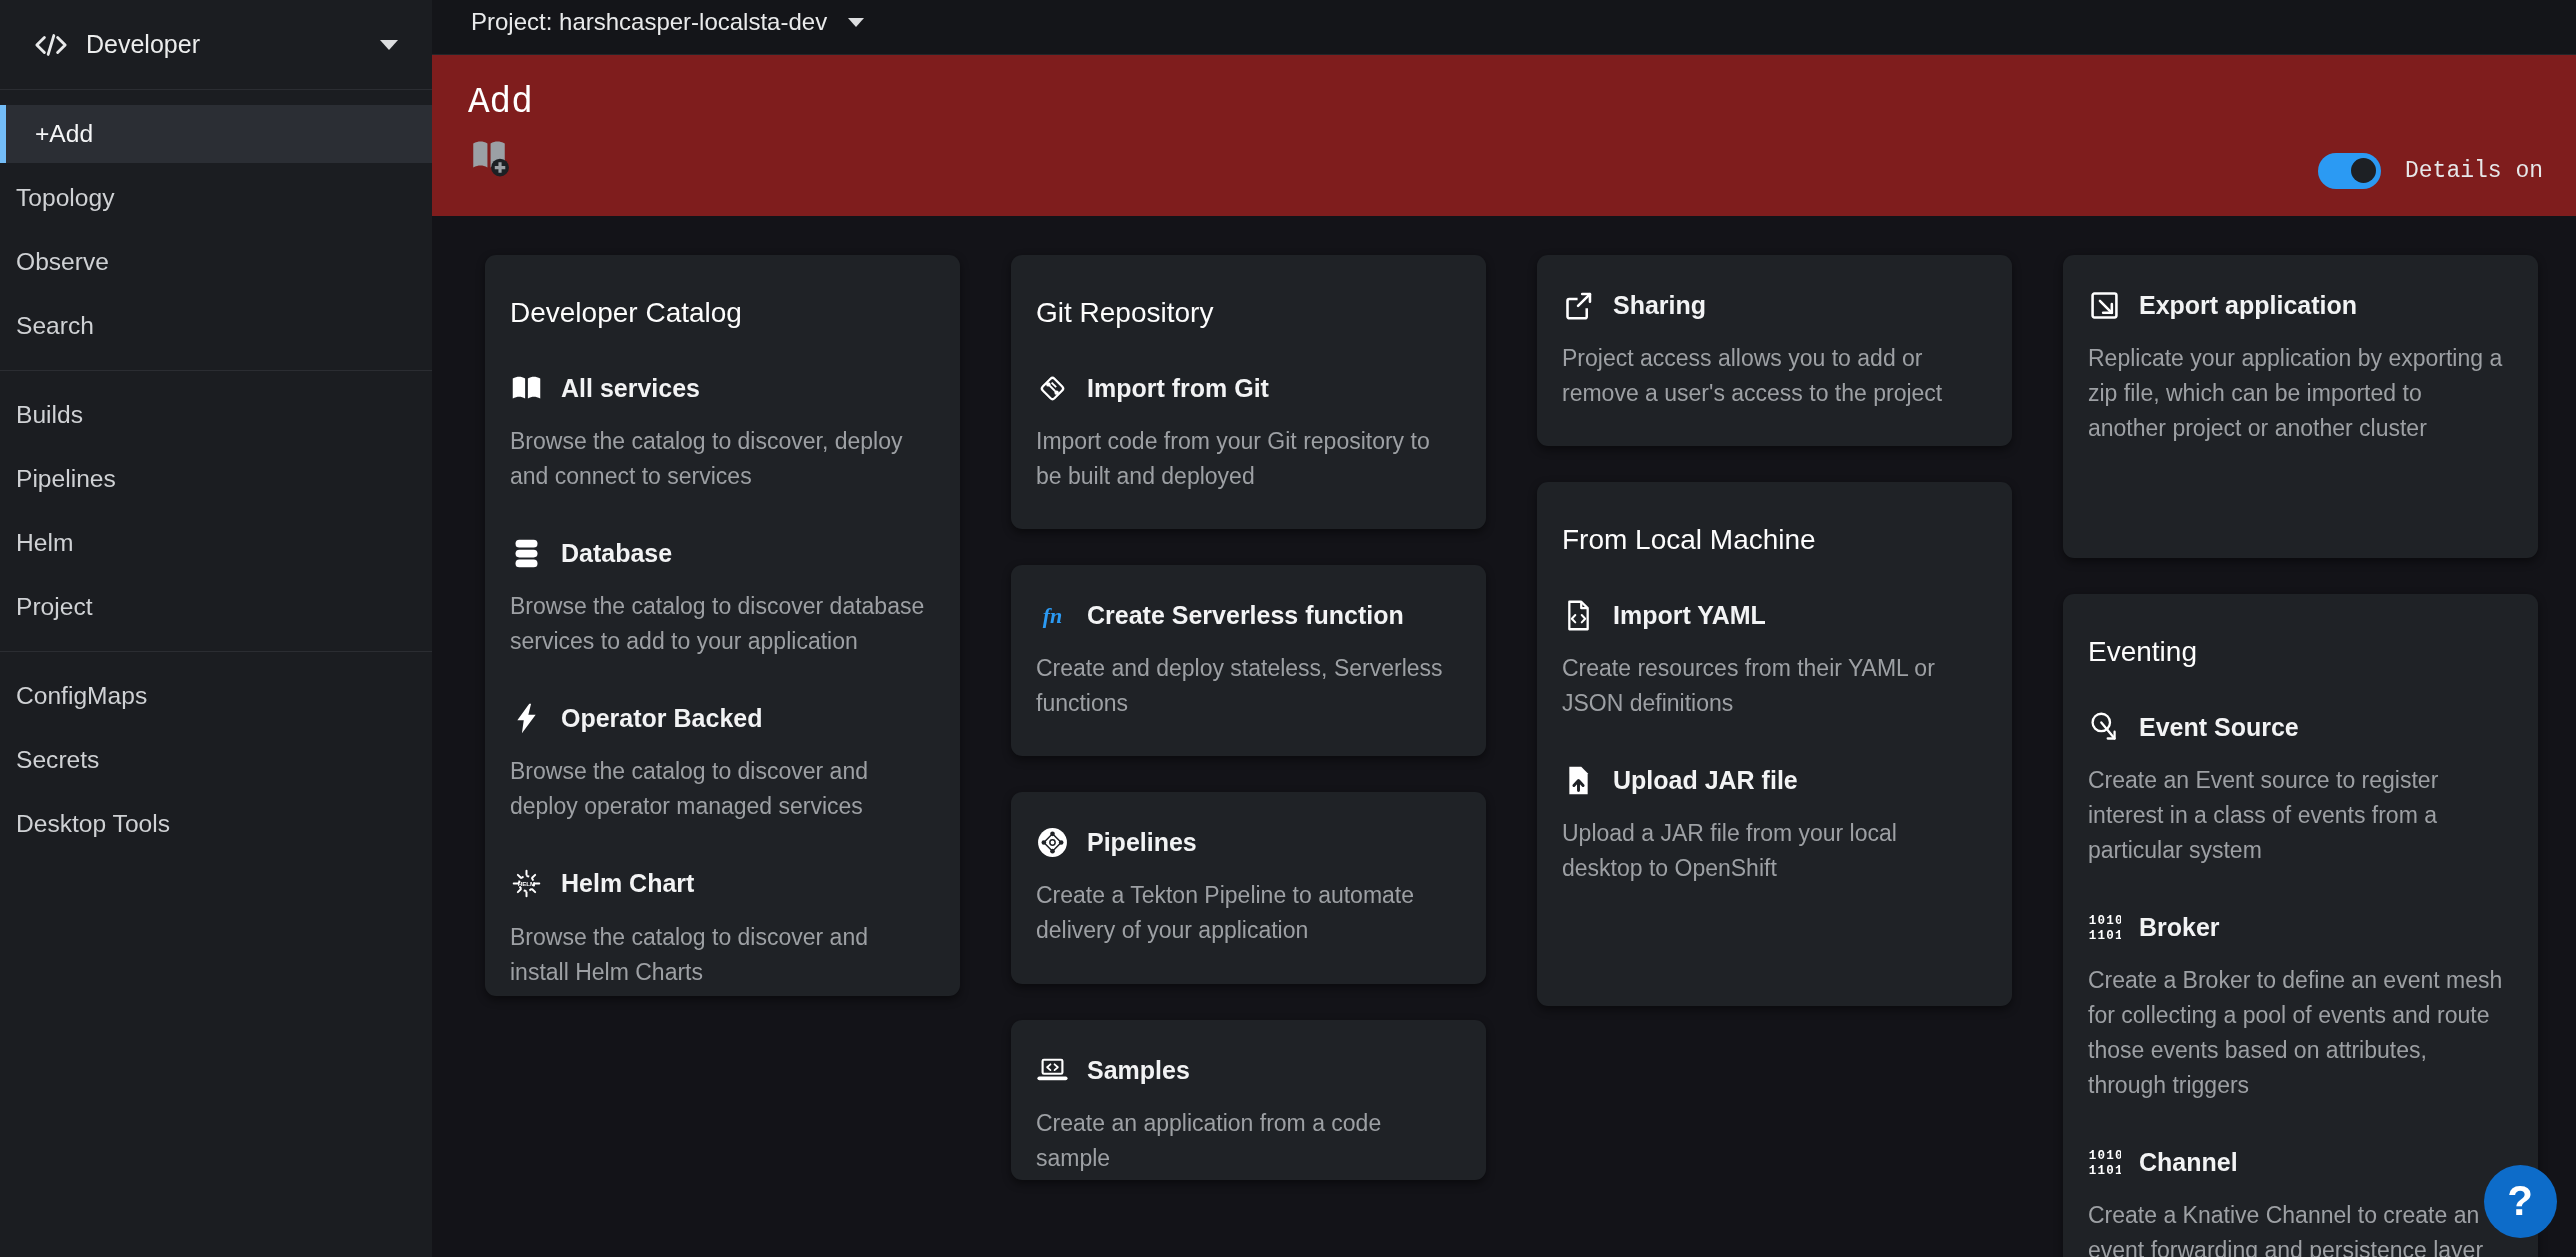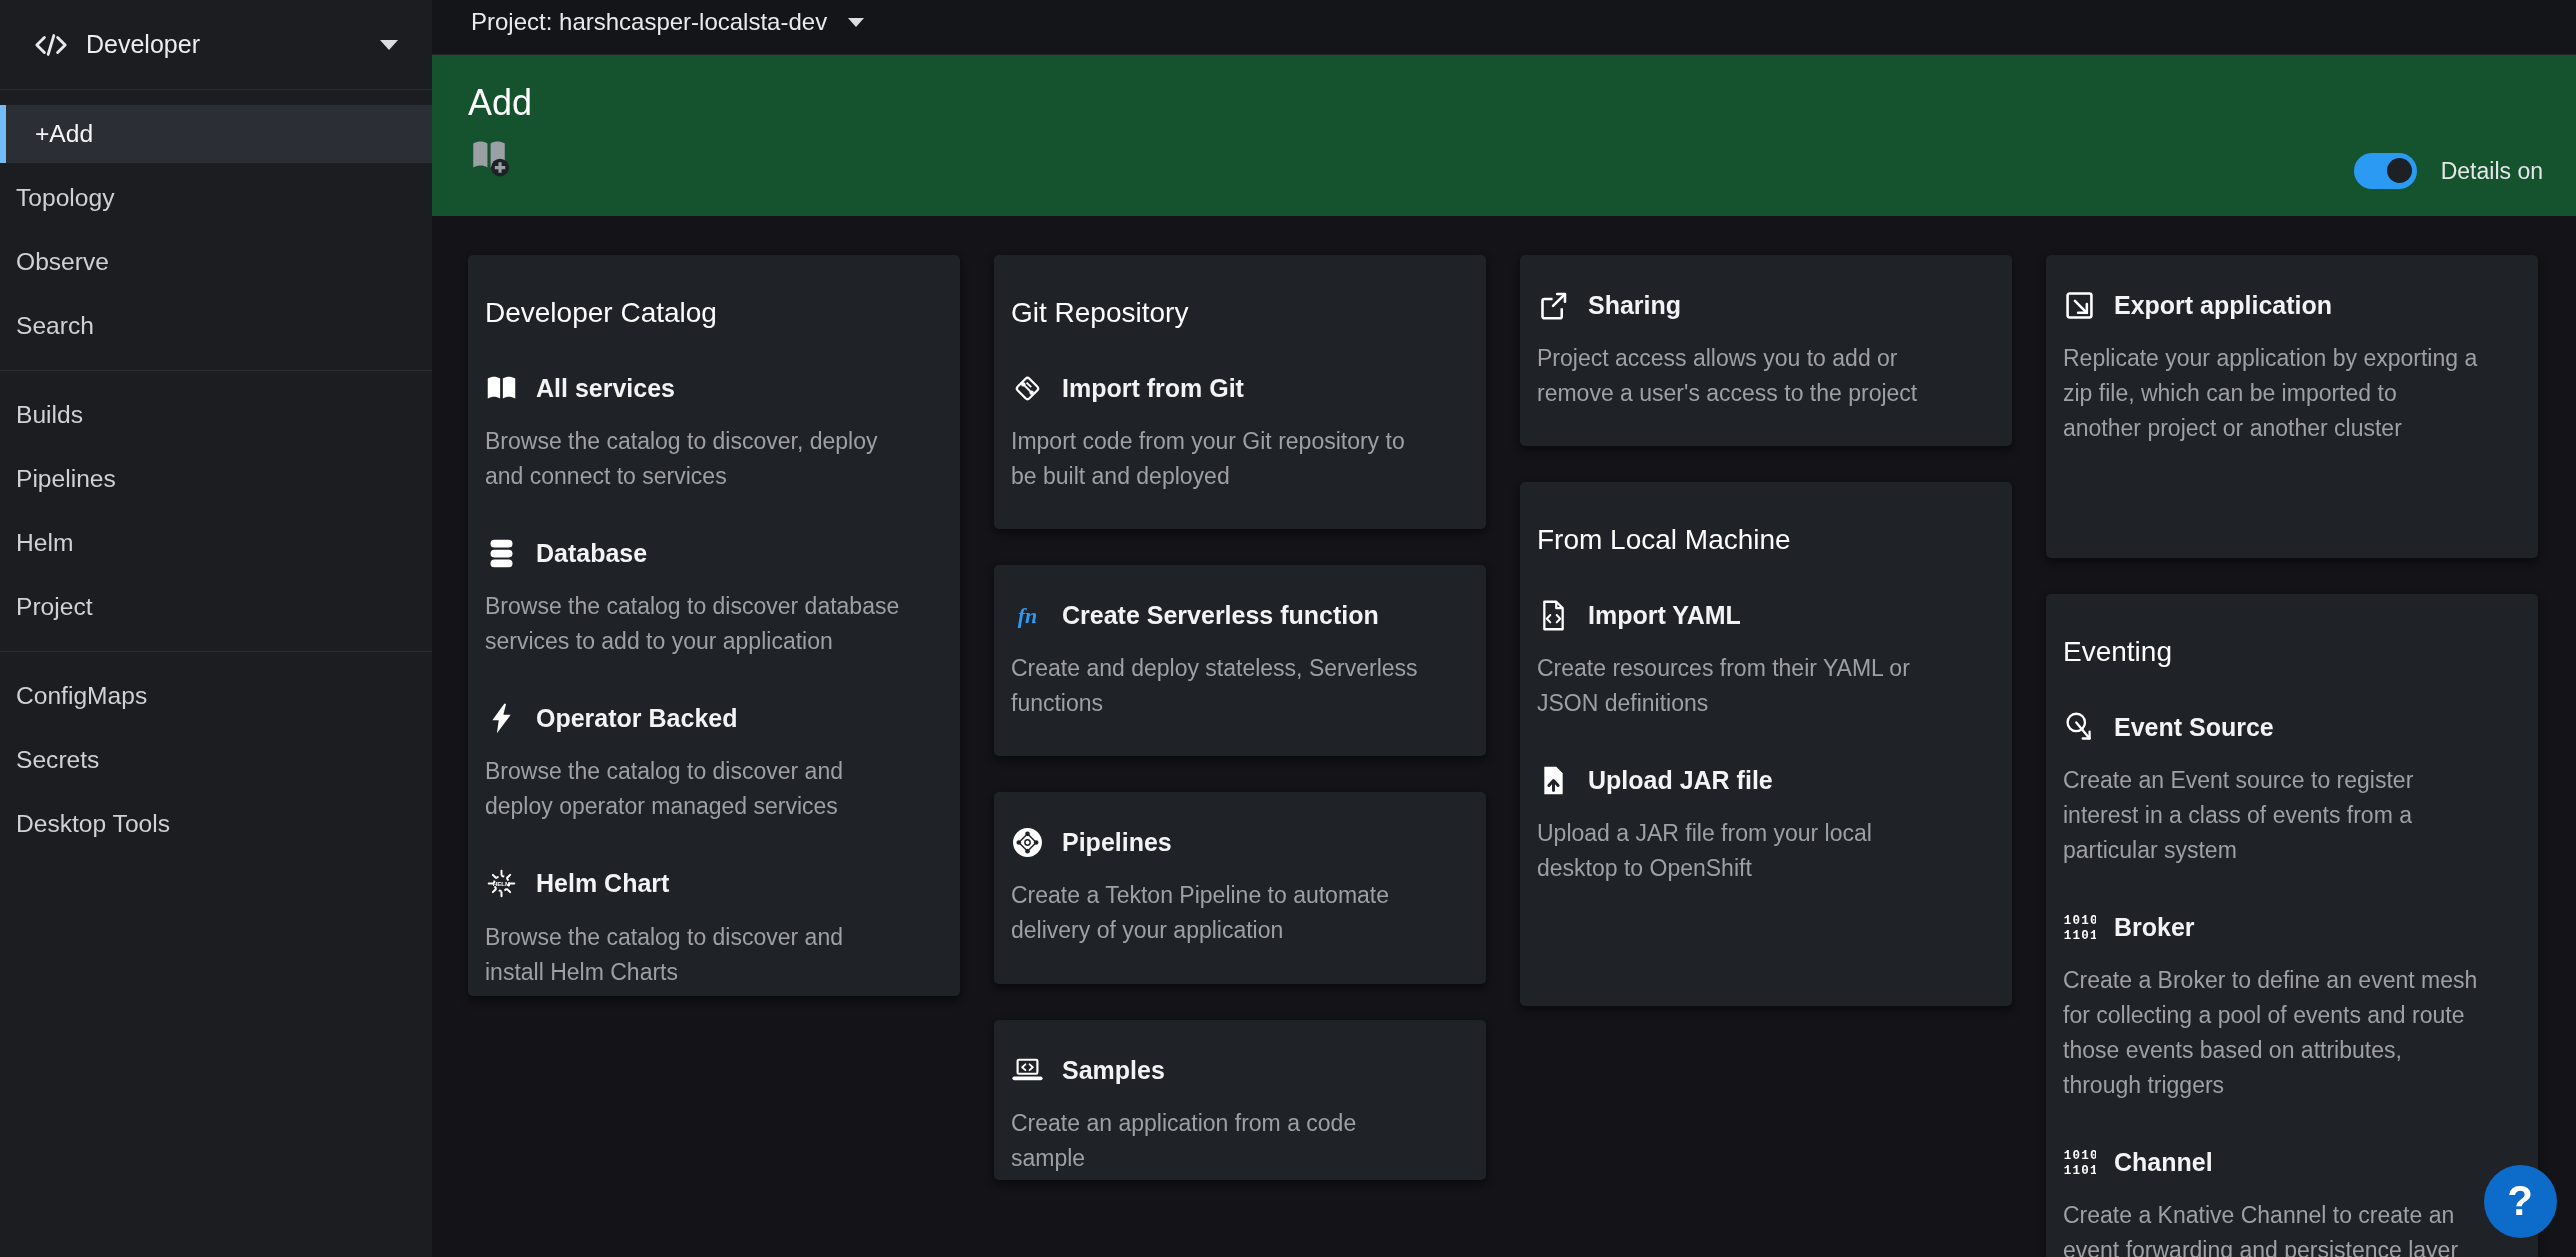--- a/index.html
+++ b/index.html
@@ -20,32 +20,32 @@
   .side-nav ul + ul{border-top:0.7px solid #2b2d32;}
   .side-nav li{height:58px;margin:6px 0;display:flex;align-items:center;padding-left:16px;
     font-size:24.6px;color:#cfd1d4;cursor:pointer;}
   .side-nav li.selected{background:#2b2e34;border-left:6.7px solid #73bcf7;padding-left:29px;color:#f4f5f6;}
   
   .main{position:absolute;left:432px;top:0;right:0;height:100%;}
   .topbar{height:55px;background:#141519;border-bottom:0.7px solid #242529;
     display:flex;align-items:flex-start;padding:8px 39px;box-sizing:border-box;}
   .proj{display:flex;align-items:center;gap:21px;font-size:24px;color:#e9eaeb;cursor:pointer;}
   .proj .caret{border-left-width:8.2px;border-right-width:8.2px;border-top-width:9.7px;}
-  .page-head{height:161px;background:#14532d;position:relative;padding:19.4px 0 0 36px;box-sizing:border-box;}
+  .page-head{height:161px;background:#7f1d1d;position:relative;padding:19.4px 0 0 36px;box-sizing:border-box;font-family:Liberation Mono, monospace;}
   .page-title{font-size:36px;font-weight:500;color:#ffffff;margin:9px 0 0 0;line-height:1.1;}
   .quickstart{display:inline-block;width:42px;height:42px;margin-top:12px;cursor:pointer;}
   .details{position:absolute;right:33px;top:98px;display:flex;align-items:center;gap:24px;}
   .switch{width:63px;height:36px;border-radius:18px;background:#2b9af3;position:relative;cursor:pointer;flex:none;}
   .switch .knob{position:absolute;right:5.2px;top:5.2px;width:25px;height:25px;border-radius:50%;background:#1d2024;}
   .details .lbl{font-size:23px;color:#e6e7e9;}
   
   .content{position:absolute;top:216px;left:0;right:0;bottom:0;background:#131318;overflow:hidden;}
   .col{position:absolute;top:39px;width:492px;display:flex;flex-direction:column;gap:36px;}
-  .card{background:#1f2226;border-radius:5px;box-shadow:0 3.7px 9px rgba(0,0,0,.45);
-    padding:34px 17px;box-sizing:border-box;overflow:hidden;flex:none;}
+  .card{background:#1f2226;border-radius:11px;box-shadow:0 3.7px 9px rgba(0,0,0,.45);
+    padding:34px 25px;box-sizing:border-box;overflow:hidden;flex:none;margin-left:17px;}
   .card-title{font-size:28px;font-weight:500;color:#fdfdfd;margin:7.5px 0 43px 0;}
   .item{margin-bottom:43px;}
   .item:last-child{margin-bottom:0;}
   .item-head{display:flex;align-items:center;gap:18px;cursor:pointer;}
   .item-icon{width:33px;height:33px;flex:none;display:flex;align-items:center;justify-content:center;}
   .item-icon svg{width:100%;height:100%;}
   .quickstart svg{width:100%;height:100%;}
   .item-label{font-size:25px;font-weight:600;color:#f2f3f4;}
   .item-desc{margin-top:19.4px;font-size:23px;line-height:1.52;color:#9da0a4;max-width:417px;}
   

